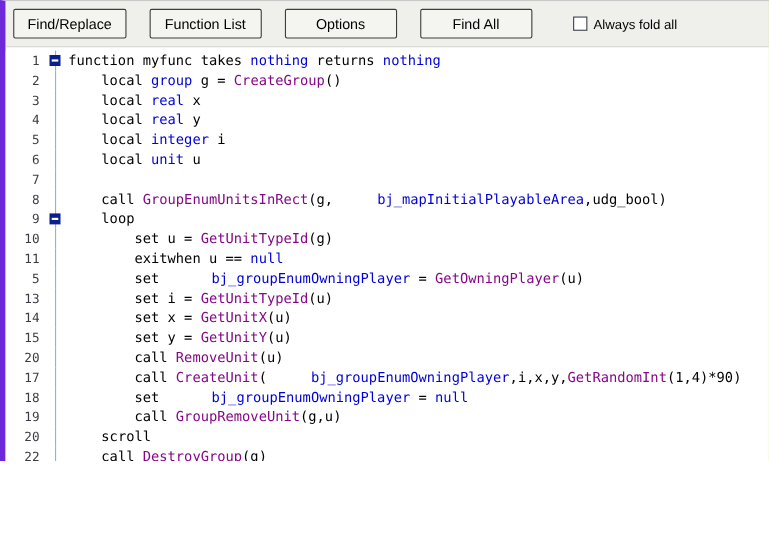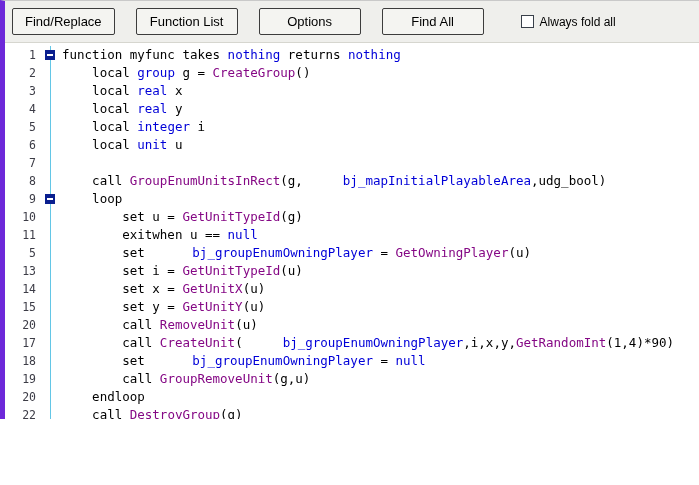--- a/index.html
+++ b/index.html
@@ -185,21 +185,21 @@
           <div class="code"><span class="tk-p">        </span><span class="tk-k">set</span><span class="tk-p"> </span><span class="tk-v">bj_groupEnumOwningPlayer</span><span class="tk-p"> = </span><span class="tk-t">null</span></div>
         </div>
         <div class="row">
           <div class="ln">19</div>
           <div class="fold line"></div>
           <div class="code"><span class="tk-p">        </span><span class="tk-k">call</span><span class="tk-p"> </span><span class="tk-n">GroupRemoveUnit</span><span class="tk-p">(g,u)</span></div>
         </div>
         <div class="row">
           <div class="ln">20</div>
           <div class="fold line"></div>
-          <div class="code"><span class="tk-p">    </span><span class="tk-k">endloop</span></div>
+          <div class="code"><span class="tk-p">    </span><span class="tk-k">scroll</span></div>
         </div>
         <div class="row">
           <div class="ln">22</div>
           <div class="fold line"></div>
           <div class="code"><span class="tk-p">    </span><span class="tk-k">call</span><span class="tk-p"> </span><span class="tk-n">DestroyGroup</span><span class="tk-p">(g)</span></div>
         </div>
         <div class="row">
           <div class="ln">24</div>
           <div class="fold end"></div>
           <div class="code"><span class="tk-k">endfunction</span></div>

